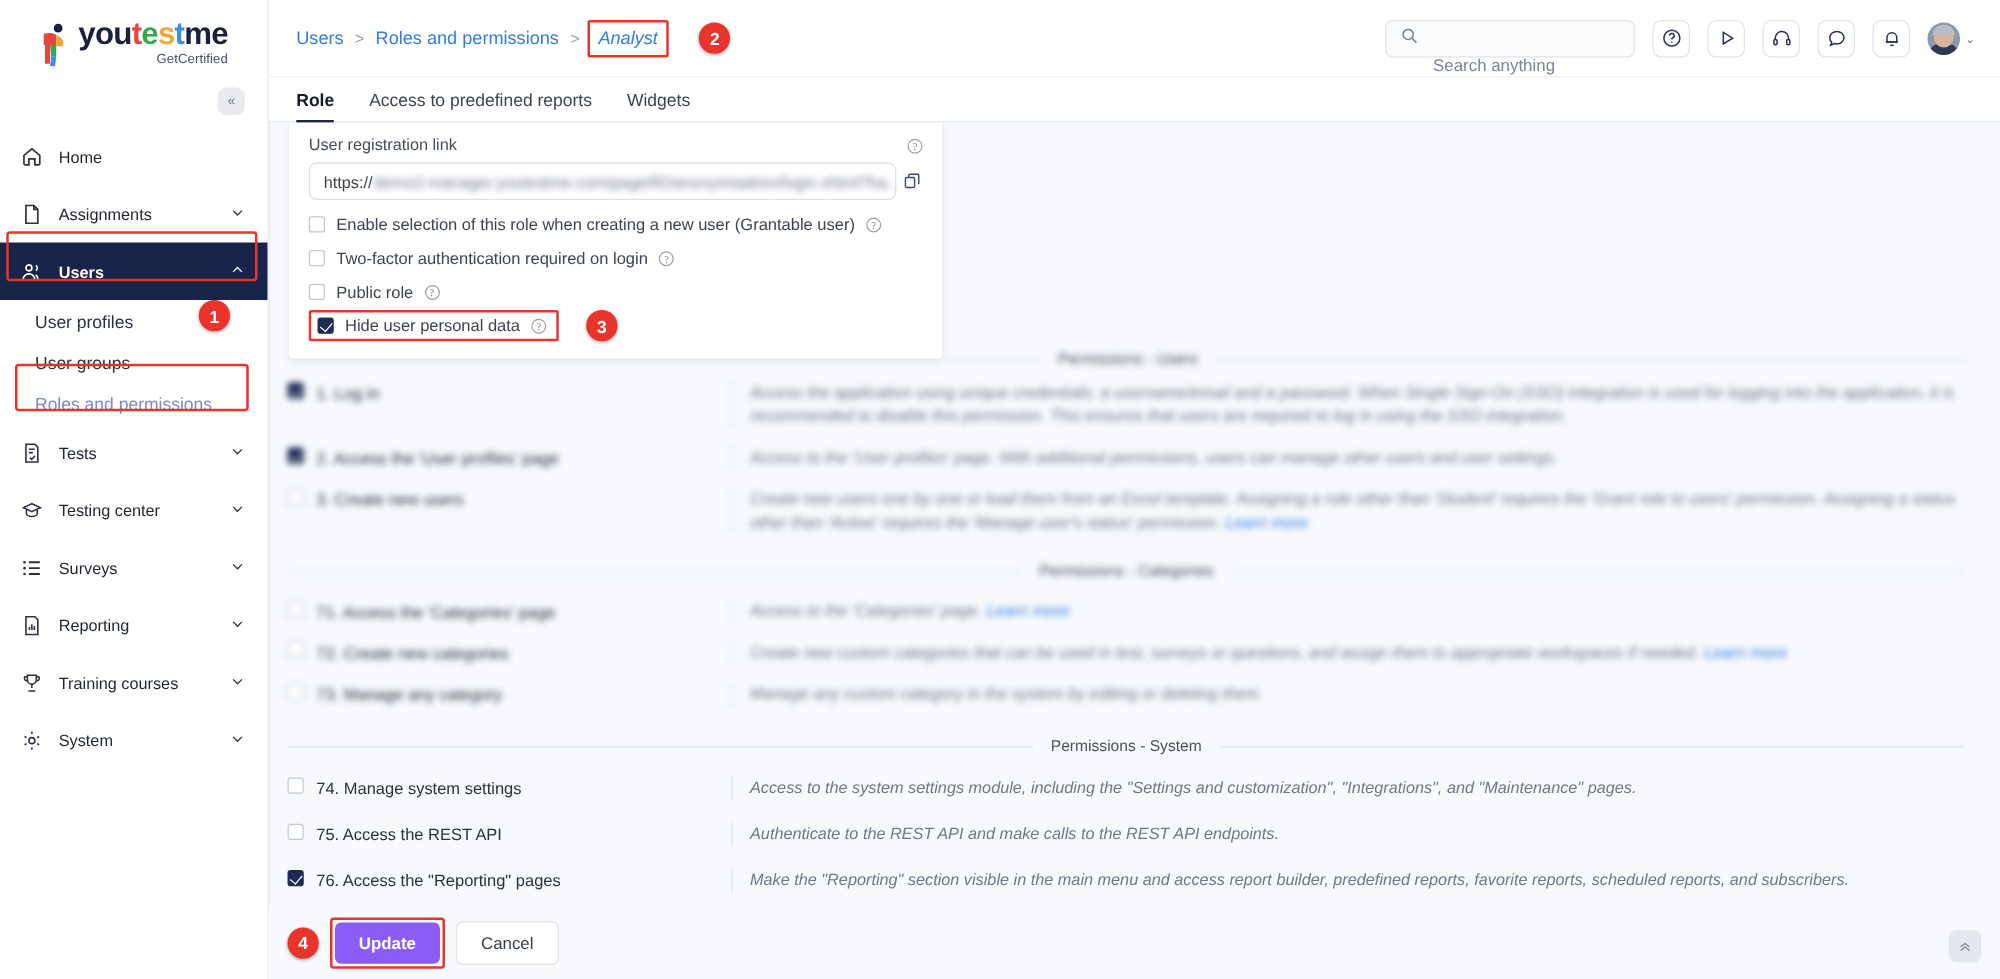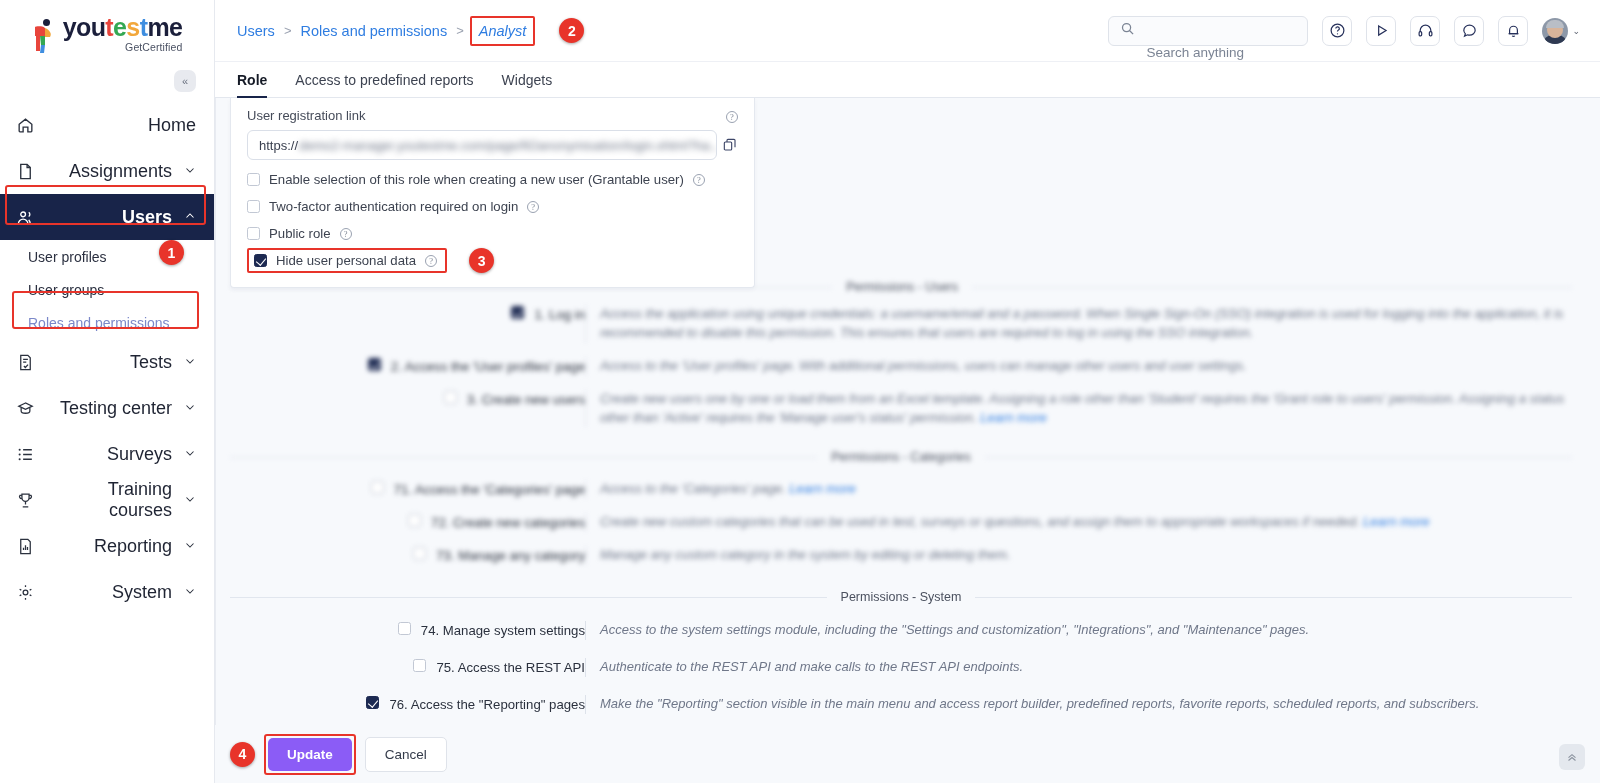--- a/index.html
+++ b/index.html
@@ -10,21 +10,20 @@
     background:#ffffff; overflow:hidden;
     -webkit-font-smoothing:antialiased;
   }
   #app { position:relative; width:1600px; height:783px; display:flex; }
 
   
   .sidebar {
     width:215px; height:783px; background:#ffffff;
     border-right:1px solid #e6e9ef; flex:0 0 215px;
     position:relative;
-    text-align:right;
   }
   .logo-wrap { height:62px; display:flex; align-items:center; justify-content:center; padding-top:6px;}
   .logo { display:flex; align-items:flex-end; gap:5px; }
   .logo-mark { position:relative; width:26px; height:34px; }
   .logo-dot { position:absolute; left:11px; top:0; width:7px; height:7px; border-radius:50%; background:#1b1f3b; }
   .logo-word { display:flex; flex-direction:column; align-items:flex-end; }
   .logo-text { font-size:25px; font-weight:bold; letter-spacing:-0.6px; line-height:25px; }
   .logo-text .c-dark { color:#1b1f3b; }
   .logo-text .c-red { color:#e8453c; }
   .logo-text .c-green { color:#34a853; }
@@ -35,21 +34,21 @@
   .collapse-row { height:38px; display:flex; align-items:center; justify-content:flex-end; padding-right:18px; }
   .collapse-btn {
     width:22px; height:22px; border-radius:7px; background:#e8eaef;
     display:flex; align-items:center; justify-content:center;
     color:#6b7280; font-size:11px; cursor:pointer; line-height:1;
   }
 
   .nav { padding:0; margin-top:2px; }
   .nav-item {
     display:flex; align-items:center; height:46px; padding:0 18px 0 16px;
-    font-size:18px; color:#1f2433; cursor:pointer; gap:12px; position:relative;
+    font-size:13px; color:#1f2433; cursor:pointer; gap:12px; position:relative;
   }
   .nav-item .ni-label { flex:1; }
   .nav-item .chev { color:#3b4252; font-size:11px; line-height:1; }
   .nav-item.active { background:#182449; color:#fff; font-weight:bold; }
   .nav-item.active .chev { color:#fff; }
   .nav-icon { width:19px; height:19px; display:inline-flex; align-items:center; justify-content:center; flex:0 0 19px;}
   .nav-icon svg { width:19px; height:19px; display:block; }
   .nav-sub {
     height:33px; display:flex; align-items:center; padding-left:28px;
     font-size:14px; color:#2b3040; cursor:pointer;
@@ -166,21 +165,21 @@
   .perm-scroll { position:absolute; left:0; right:0; top:0; bottom:0; }
   .group-sep {
     display:flex; align-items:center; gap:0; margin:0 28px 0 15px; height:22px;
   }
   .group-sep .line { flex:1; height:1px; background:#e1e6ee; }
   .group-sep .gl { font-size:12.5px; color:#4b515f; padding:0 14px; white-space:nowrap; }
 
   .perm {
     display:flex; align-items:flex-start; padding:7px 28px 7px 15px; min-height:33px;
   }
-  .perm-left { width:355px; flex:0 0 355px; display:flex; gap:10px; align-items:flex-start; padding-top:1px;justify-content:flex-end;}
+  .perm-left { width:355px; flex:0 0 355px; display:flex; gap:10px; align-items:flex-start; padding-top:1px;}
   .perm-name { font-size:13.2px; color:#2b313e; line-height:1.35; }
   .perm-desc {
     flex:1; border-left:1.5px solid #dde2ea; padding-left:14px;
     font-size:13px; color:#6f7789; font-style:italic; line-height:1.45;
   }
   .perm-desc a { color:#2f7de1; text-decoration:none; font-style:italic;}
 
   .blurred { filter:blur(2.6px); }
 
   
@@ -330,41 +329,41 @@
         <span class="ni-label">Surveys</span>
         <span class="chev">
           <svg viewBox="0 0 24 24" width="12" height="12" fill="none" stroke="#2b313e" stroke-width="2.1">
               <path d="M5 9l7 7 7-7"></path>
             </svg>
         </span>
       </div>
       <div class="nav-item">
         <span class="nav-icon">
           <svg viewBox="0 0 24 24" fill="none" stroke="#2b313e" stroke-width="1.6">
+              <path d="M6 3h9l3 3v15H6z"></path>
+              <path d="M9.5 16.5v-3M12 16.5v-6M14.5 16.5v-4"></path>
+            </svg>
+        </span>
+        <span class="ni-label">Reporting</span>
+        <span class="chev">
+          <svg viewBox="0 0 24 24" width="12" height="12" fill="none" stroke="#2b313e" stroke-width="2.1">
+              <path d="M5 9l7 7 7-7"></path>
+            </svg>
+        </span>
+      </div>
+      <div class="nav-item">
+        <span class="nav-icon">
+          <svg viewBox="0 0 24 24" fill="none" stroke="#2b313e" stroke-width="1.6">
               <path d="M7.5 4h9v4.5a4.5 4.5 0 0 1-9 0z"></path>
               <path d="M7.5 5.5H5a2.5 2.5 0 0 0 2.5 4"></path>
               <path d="M16.5 5.5H19a2.5 2.5 0 0 1-2.5 4"></path>
               <path d="M12 13v4M8.5 20h7"></path>
             </svg>
         </span>
         <span class="ni-label">Training courses</span>
-        <span class="chev">
-          <svg viewBox="0 0 24 24" width="12" height="12" fill="none" stroke="#2b313e" stroke-width="2.1">
-              <path d="M5 9l7 7 7-7"></path>
-            </svg>
-        </span>
-      </div>
-      <div class="nav-item">
-        <span class="nav-icon">
-          <svg viewBox="0 0 24 24" fill="none" stroke="#2b313e" stroke-width="1.6">
-              <path d="M6 3h9l3 3v15H6z"></path>
-              <path d="M9.5 16.5v-3M12 16.5v-6M14.5 16.5v-4"></path>
-            </svg>
-        </span>
-        <span class="ni-label">Reporting</span>
         <span class="chev">
           <svg viewBox="0 0 24 24" width="12" height="12" fill="none" stroke="#2b313e" stroke-width="2.1">
               <path d="M5 9l7 7 7-7"></path>
             </svg>
         </span>
       </div>
       <div class="nav-item">
         <span class="nav-icon">
           <svg viewBox="0 0 24 24" fill="none" stroke="#2b313e" stroke-width="1.6">
               <circle cx="12" cy="12" r="3"></circle>

